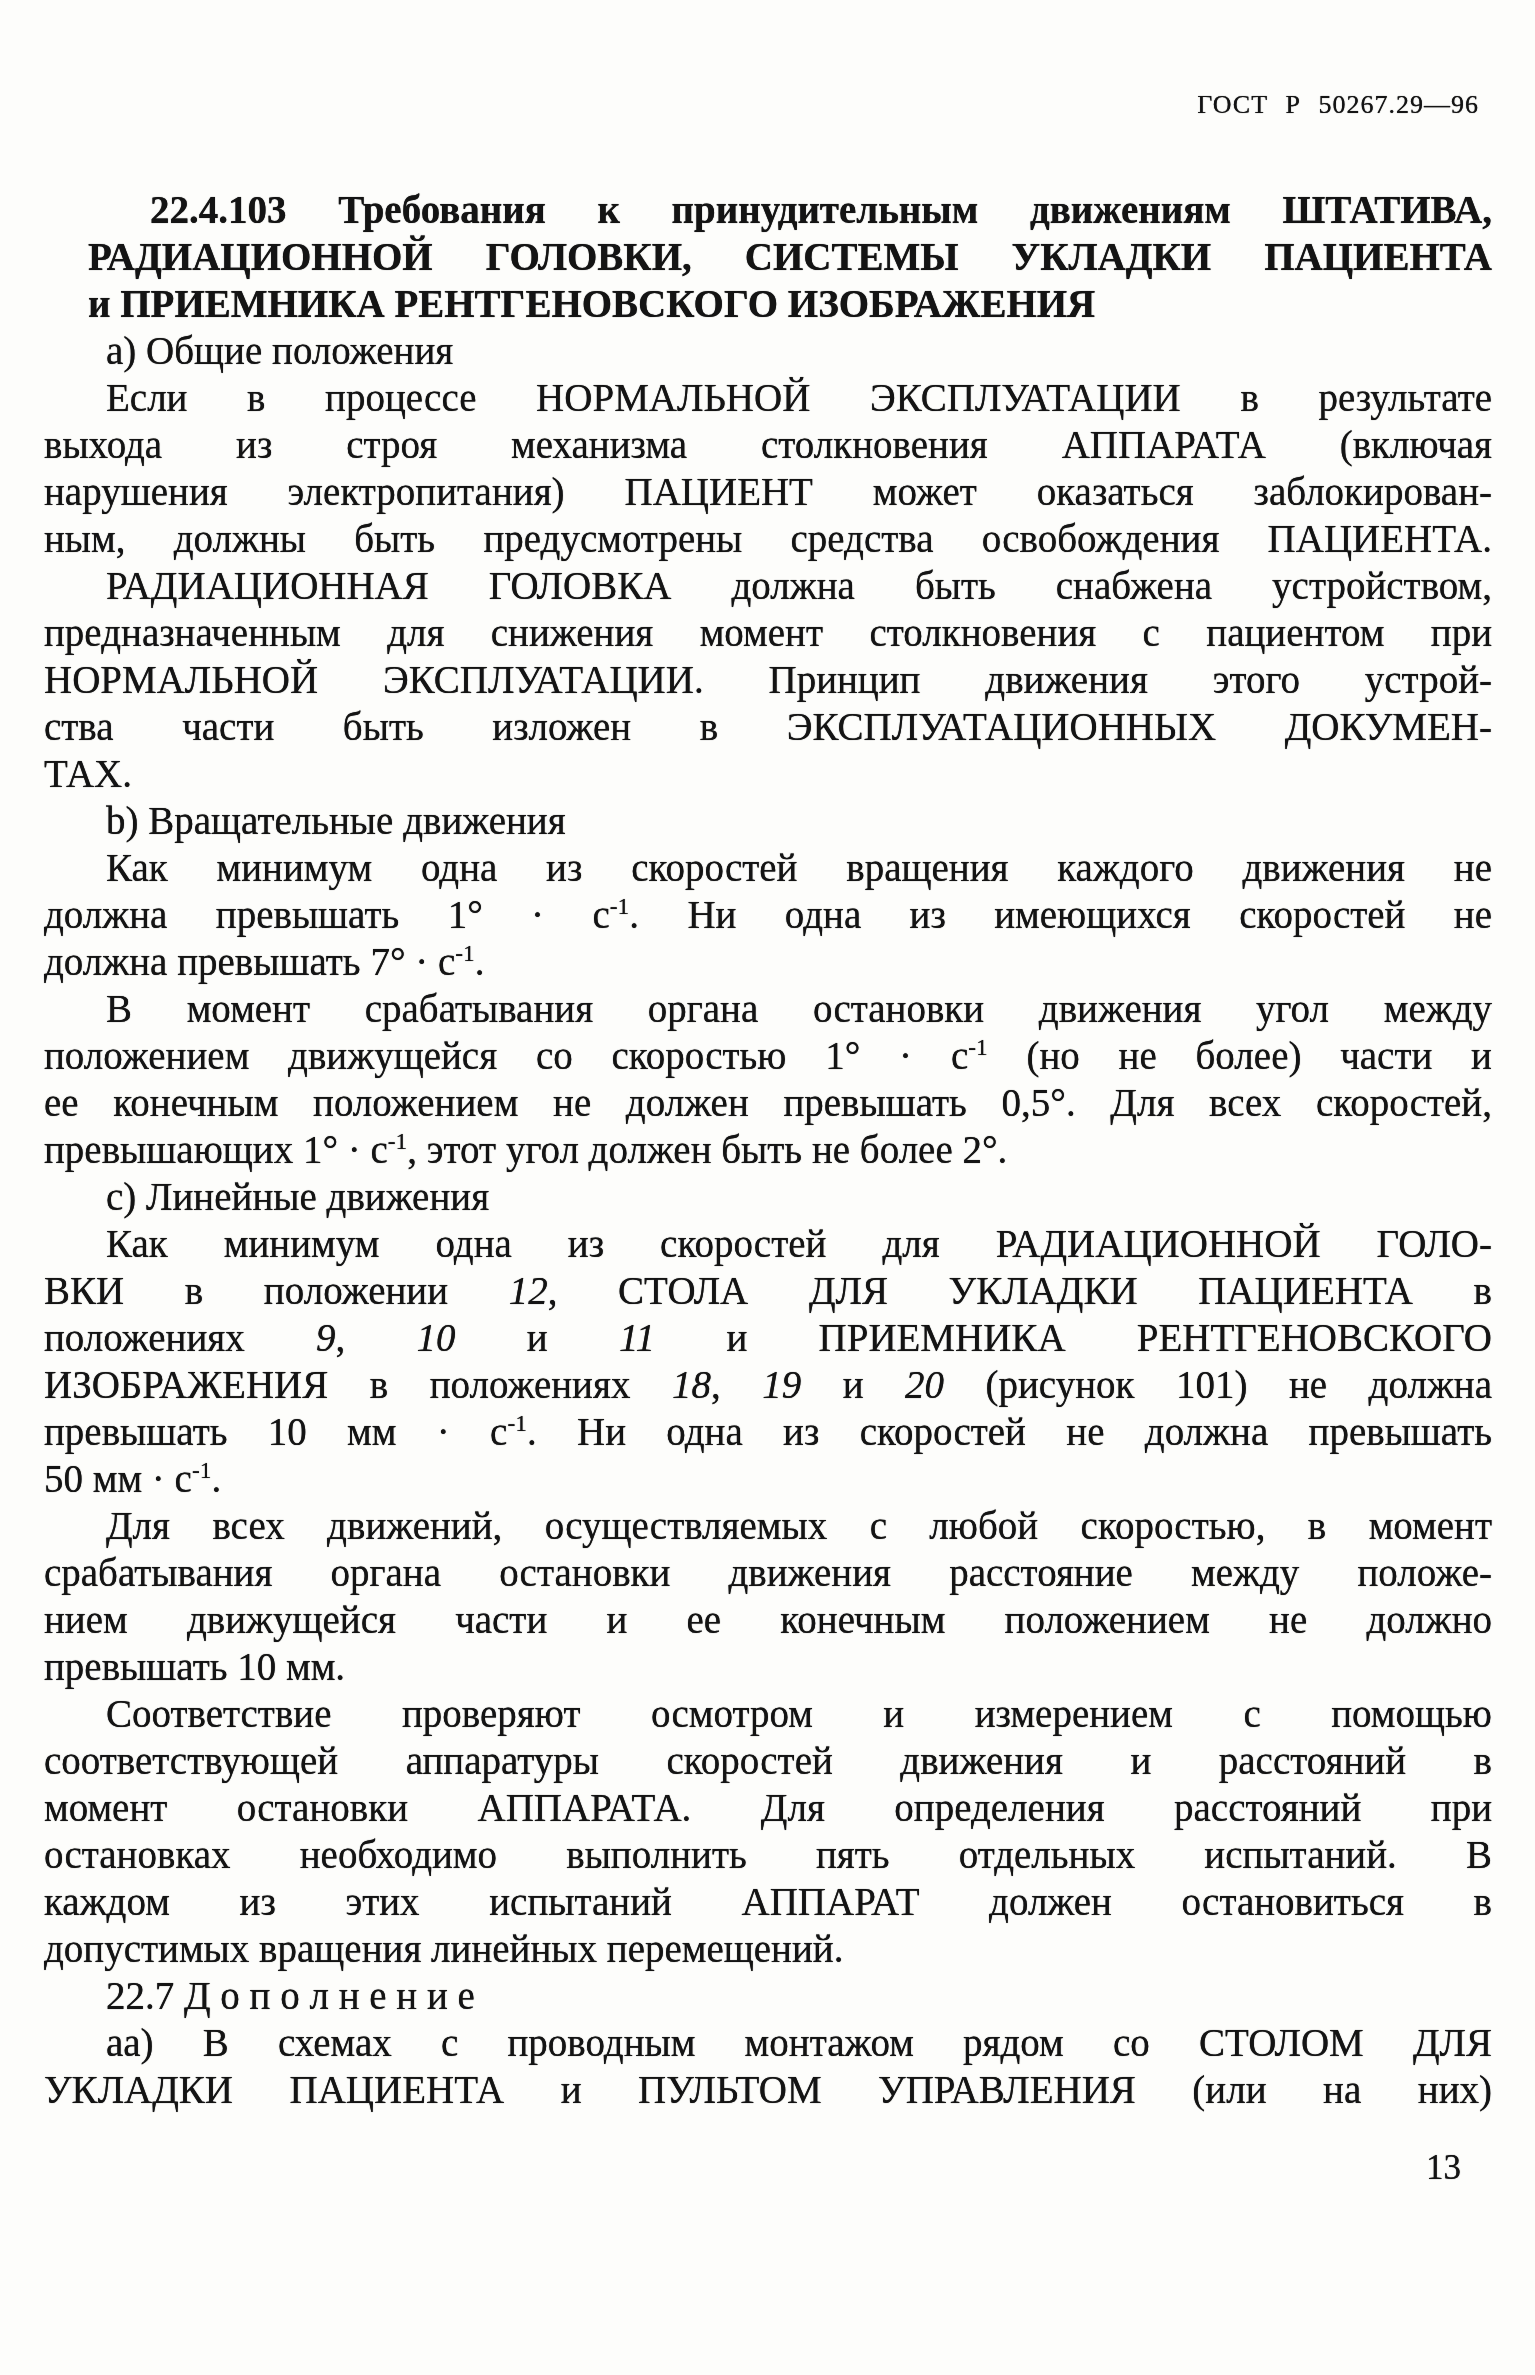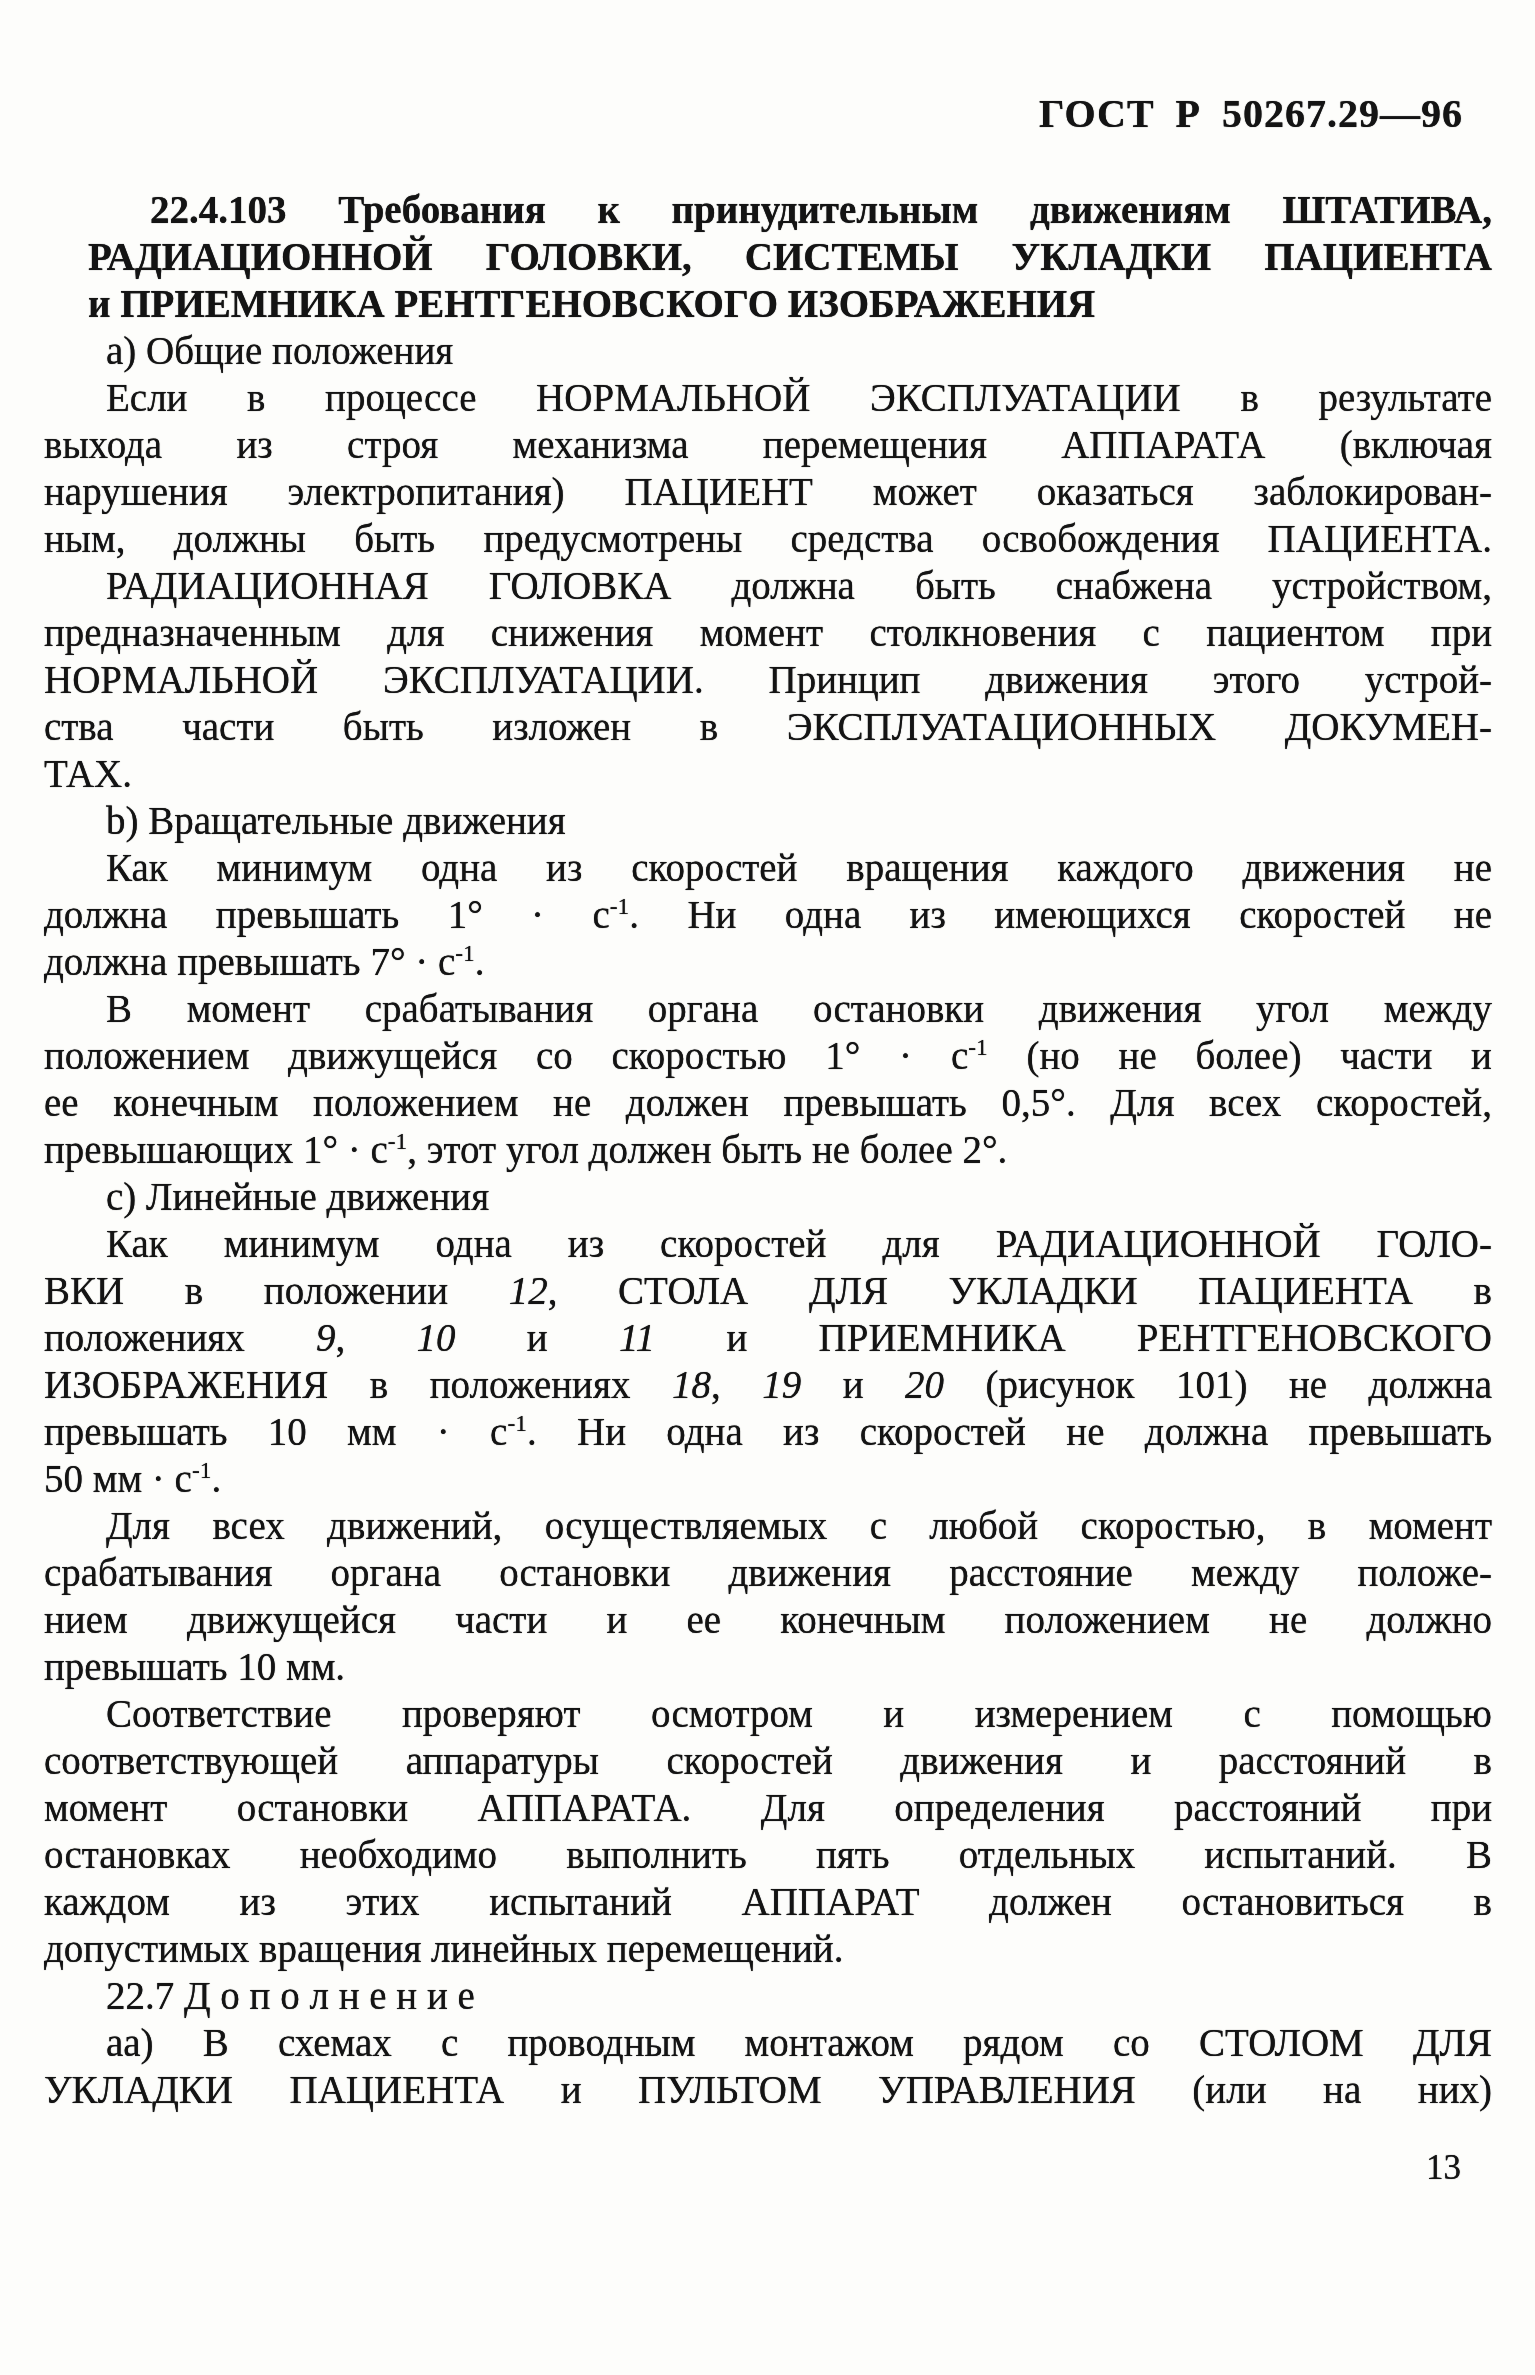--- a/index.html
+++ b/index.html
@@ -14,23 +14,23 @@
     margin: 0 auto;
     background: #fdfdfb;
     color: #141414;
     font-family: "Liberation Serif", "DejaVu Serif", serif;
     overflow: hidden;
     text-shadow: 0 0 0.8px currentColor; 
   }
   .doc-header {
     position: absolute;
     top: 90px;
-    right: 72px;
-    font-size: 40px;
-    font-weight: 700;
+    right: 56px;
+    font-size: 26px;
+    font-weight: 400;
     letter-spacing: 1px;
     word-spacing: 10px;
     white-space: nowrap;
   }
   .text-block {
     position: absolute;
     top: 186px;
     left: 44px;
     width: 1448px;
     font-size: 39px;
@@ -68,21 +68,21 @@
       <div class="para p-heading">
         <div class="line ind">22.4.103 Требования к принудительным движениям ШТАТИВА,</div>
         <div class="line">РАДИАЦИОННОЙ ГОЛОВКИ, СИСТЕМЫ УКЛАДКИ ПАЦИЕНТА</div>
         <div class="line noj">и ПРИЕМНИКА РЕНТГЕНОВСКОГО ИЗОБРАЖЕНИЯ</div>
       </div>
       <div class="para ">
         <div class="line ind noj">a) Общие положения</div>
       </div>
       <div class="para ">
         <div class="line ind">Если в процессе НОРМАЛЬНОЙ ЭКСПЛУАТАЦИИ в результате</div>
-        <div class="line">выхода из строя механизма перемещения АППАРАТА (включая</div>
+        <div class="line">выхода из строя механизма столкновения АППАРАТА (включая</div>
         <div class="line">нарушения электропитания) ПАЦИЕНТ может оказаться заблокирован-</div>
         <div class="line">ным, должны быть предусмотрены средства освобождения ПАЦИЕНТА.</div>
       </div>
       <div class="para ">
         <div class="line ind">РАДИАЦИОННАЯ ГОЛОВКА должна быть снабжена устройством,</div>
         <div class="line">предназначенным для снижения момент столкновения с пациентом при</div>
         <div class="line">НОРМАЛЬНОЙ ЭКСПЛУАТАЦИИ. Принцип движения этого устрой-</div>
         <div class="line">ства части быть изложен в ЭКСПЛУАТАЦИОННЫХ ДОКУМЕН-</div>
         <div class="line noj">ТАХ.</div>
       </div>

